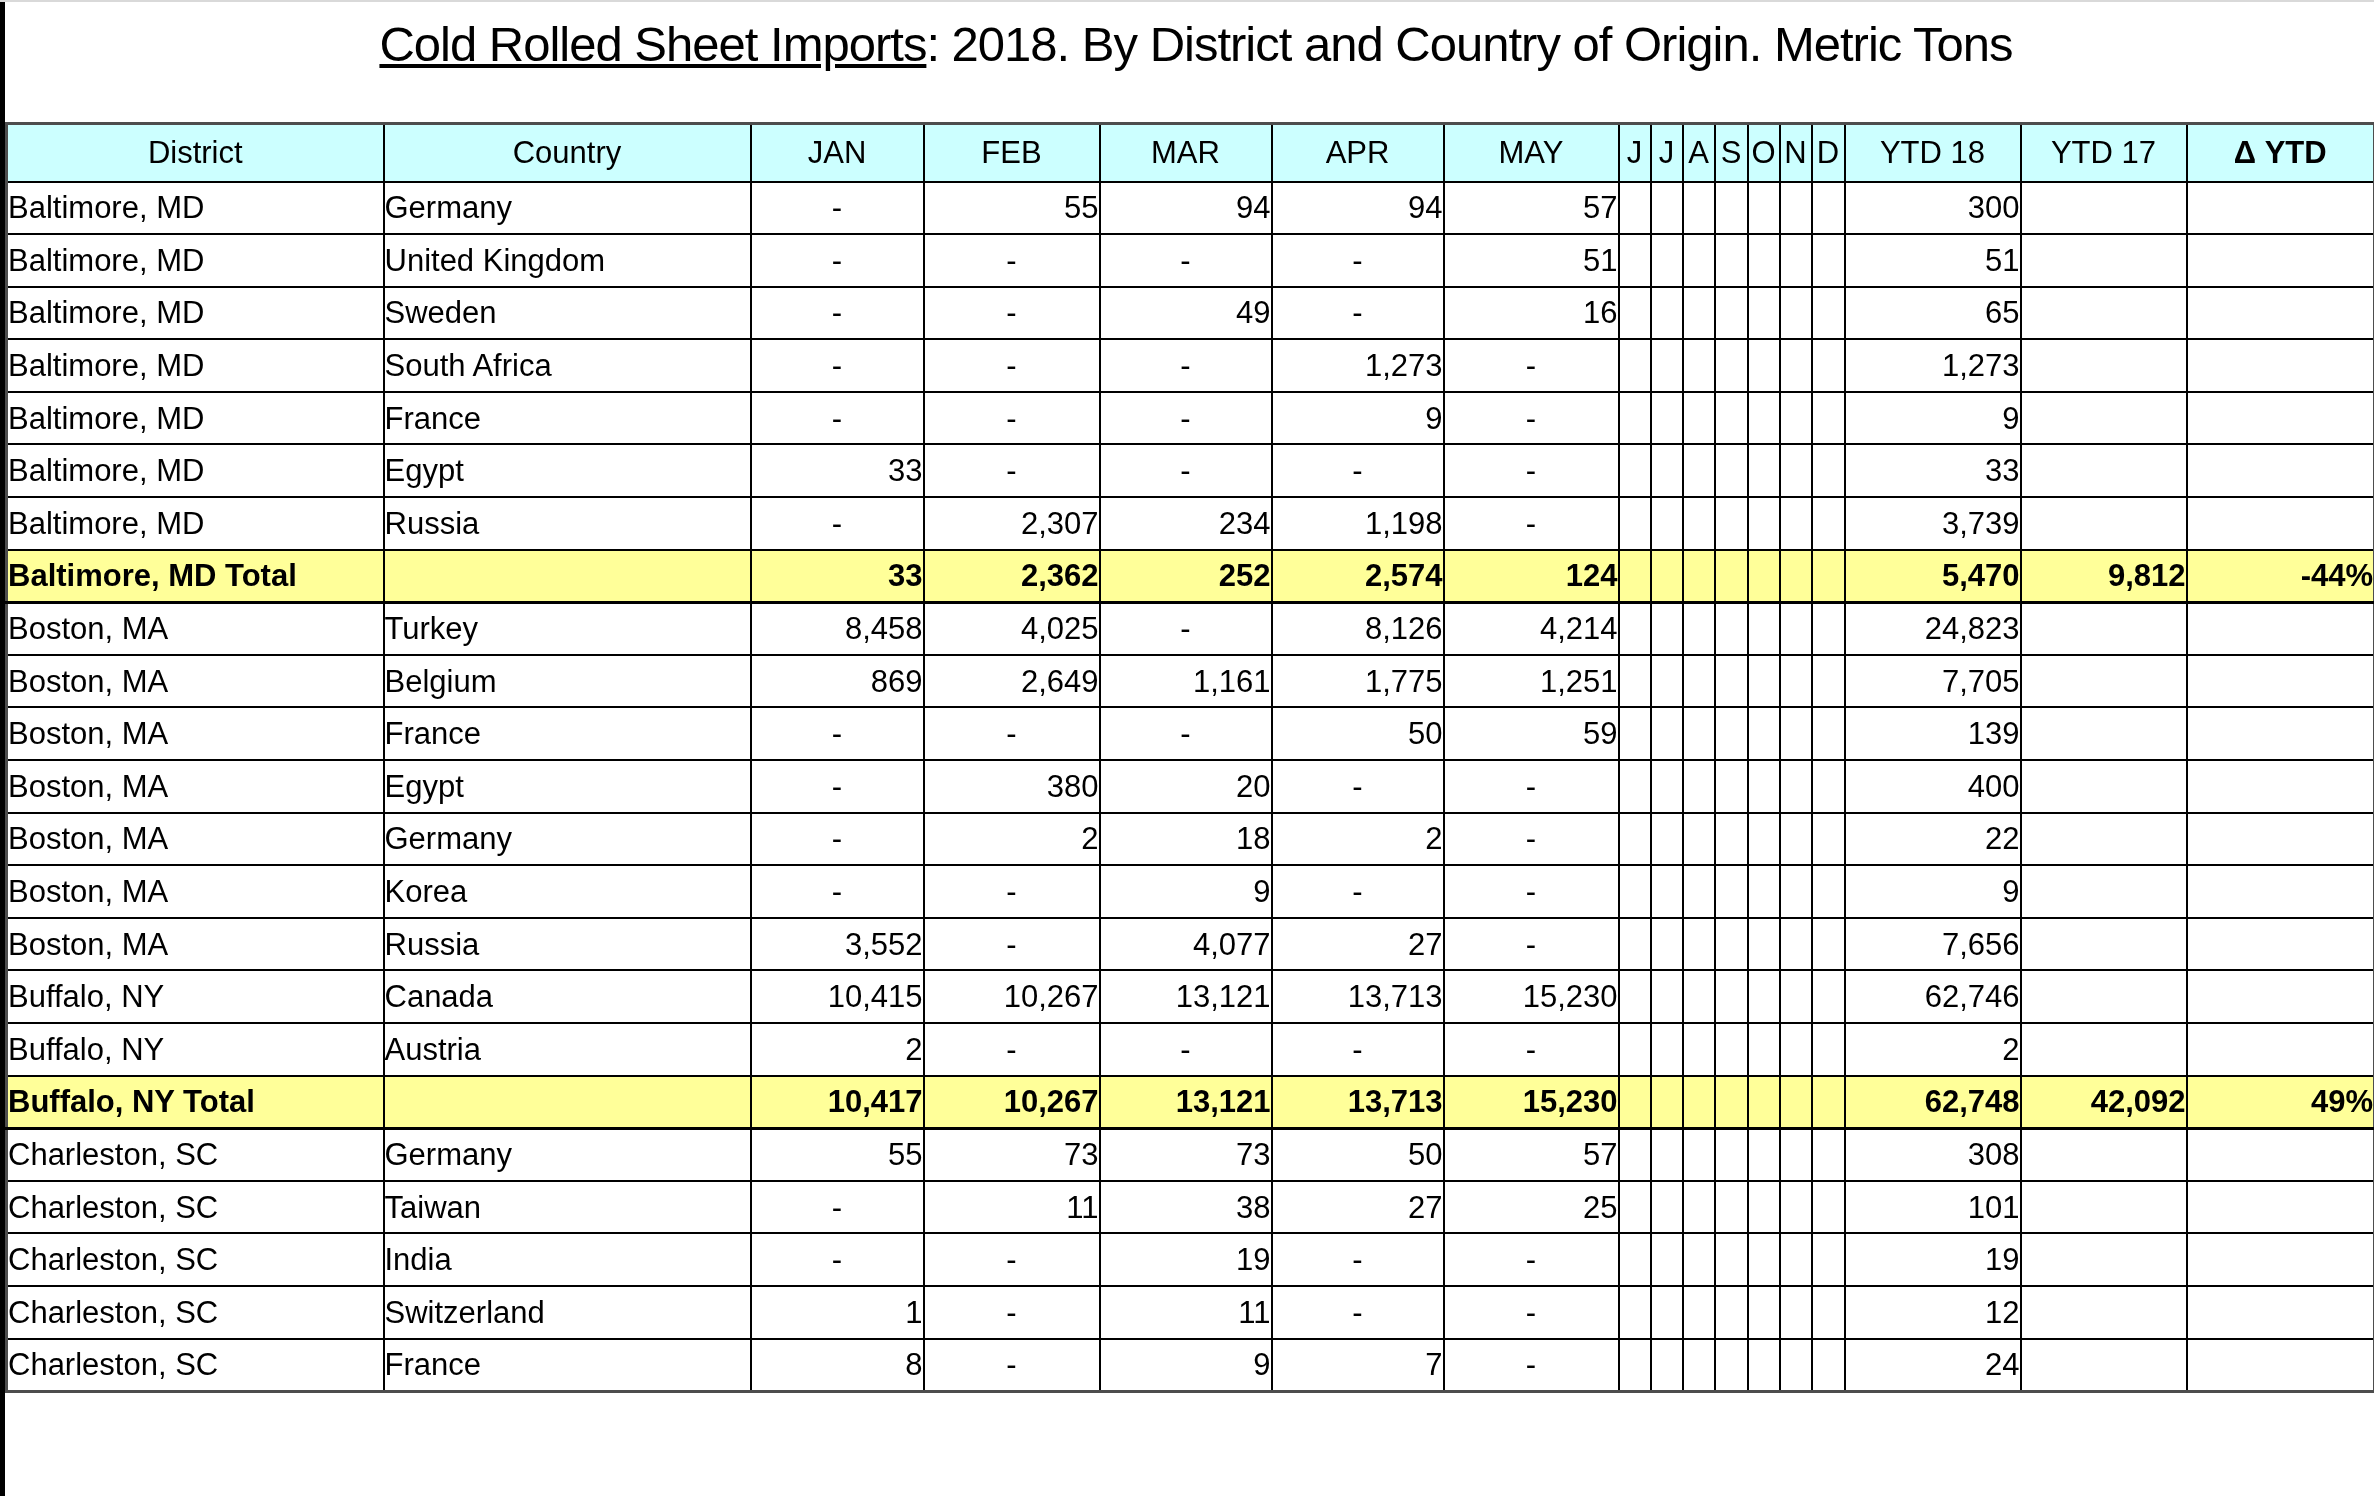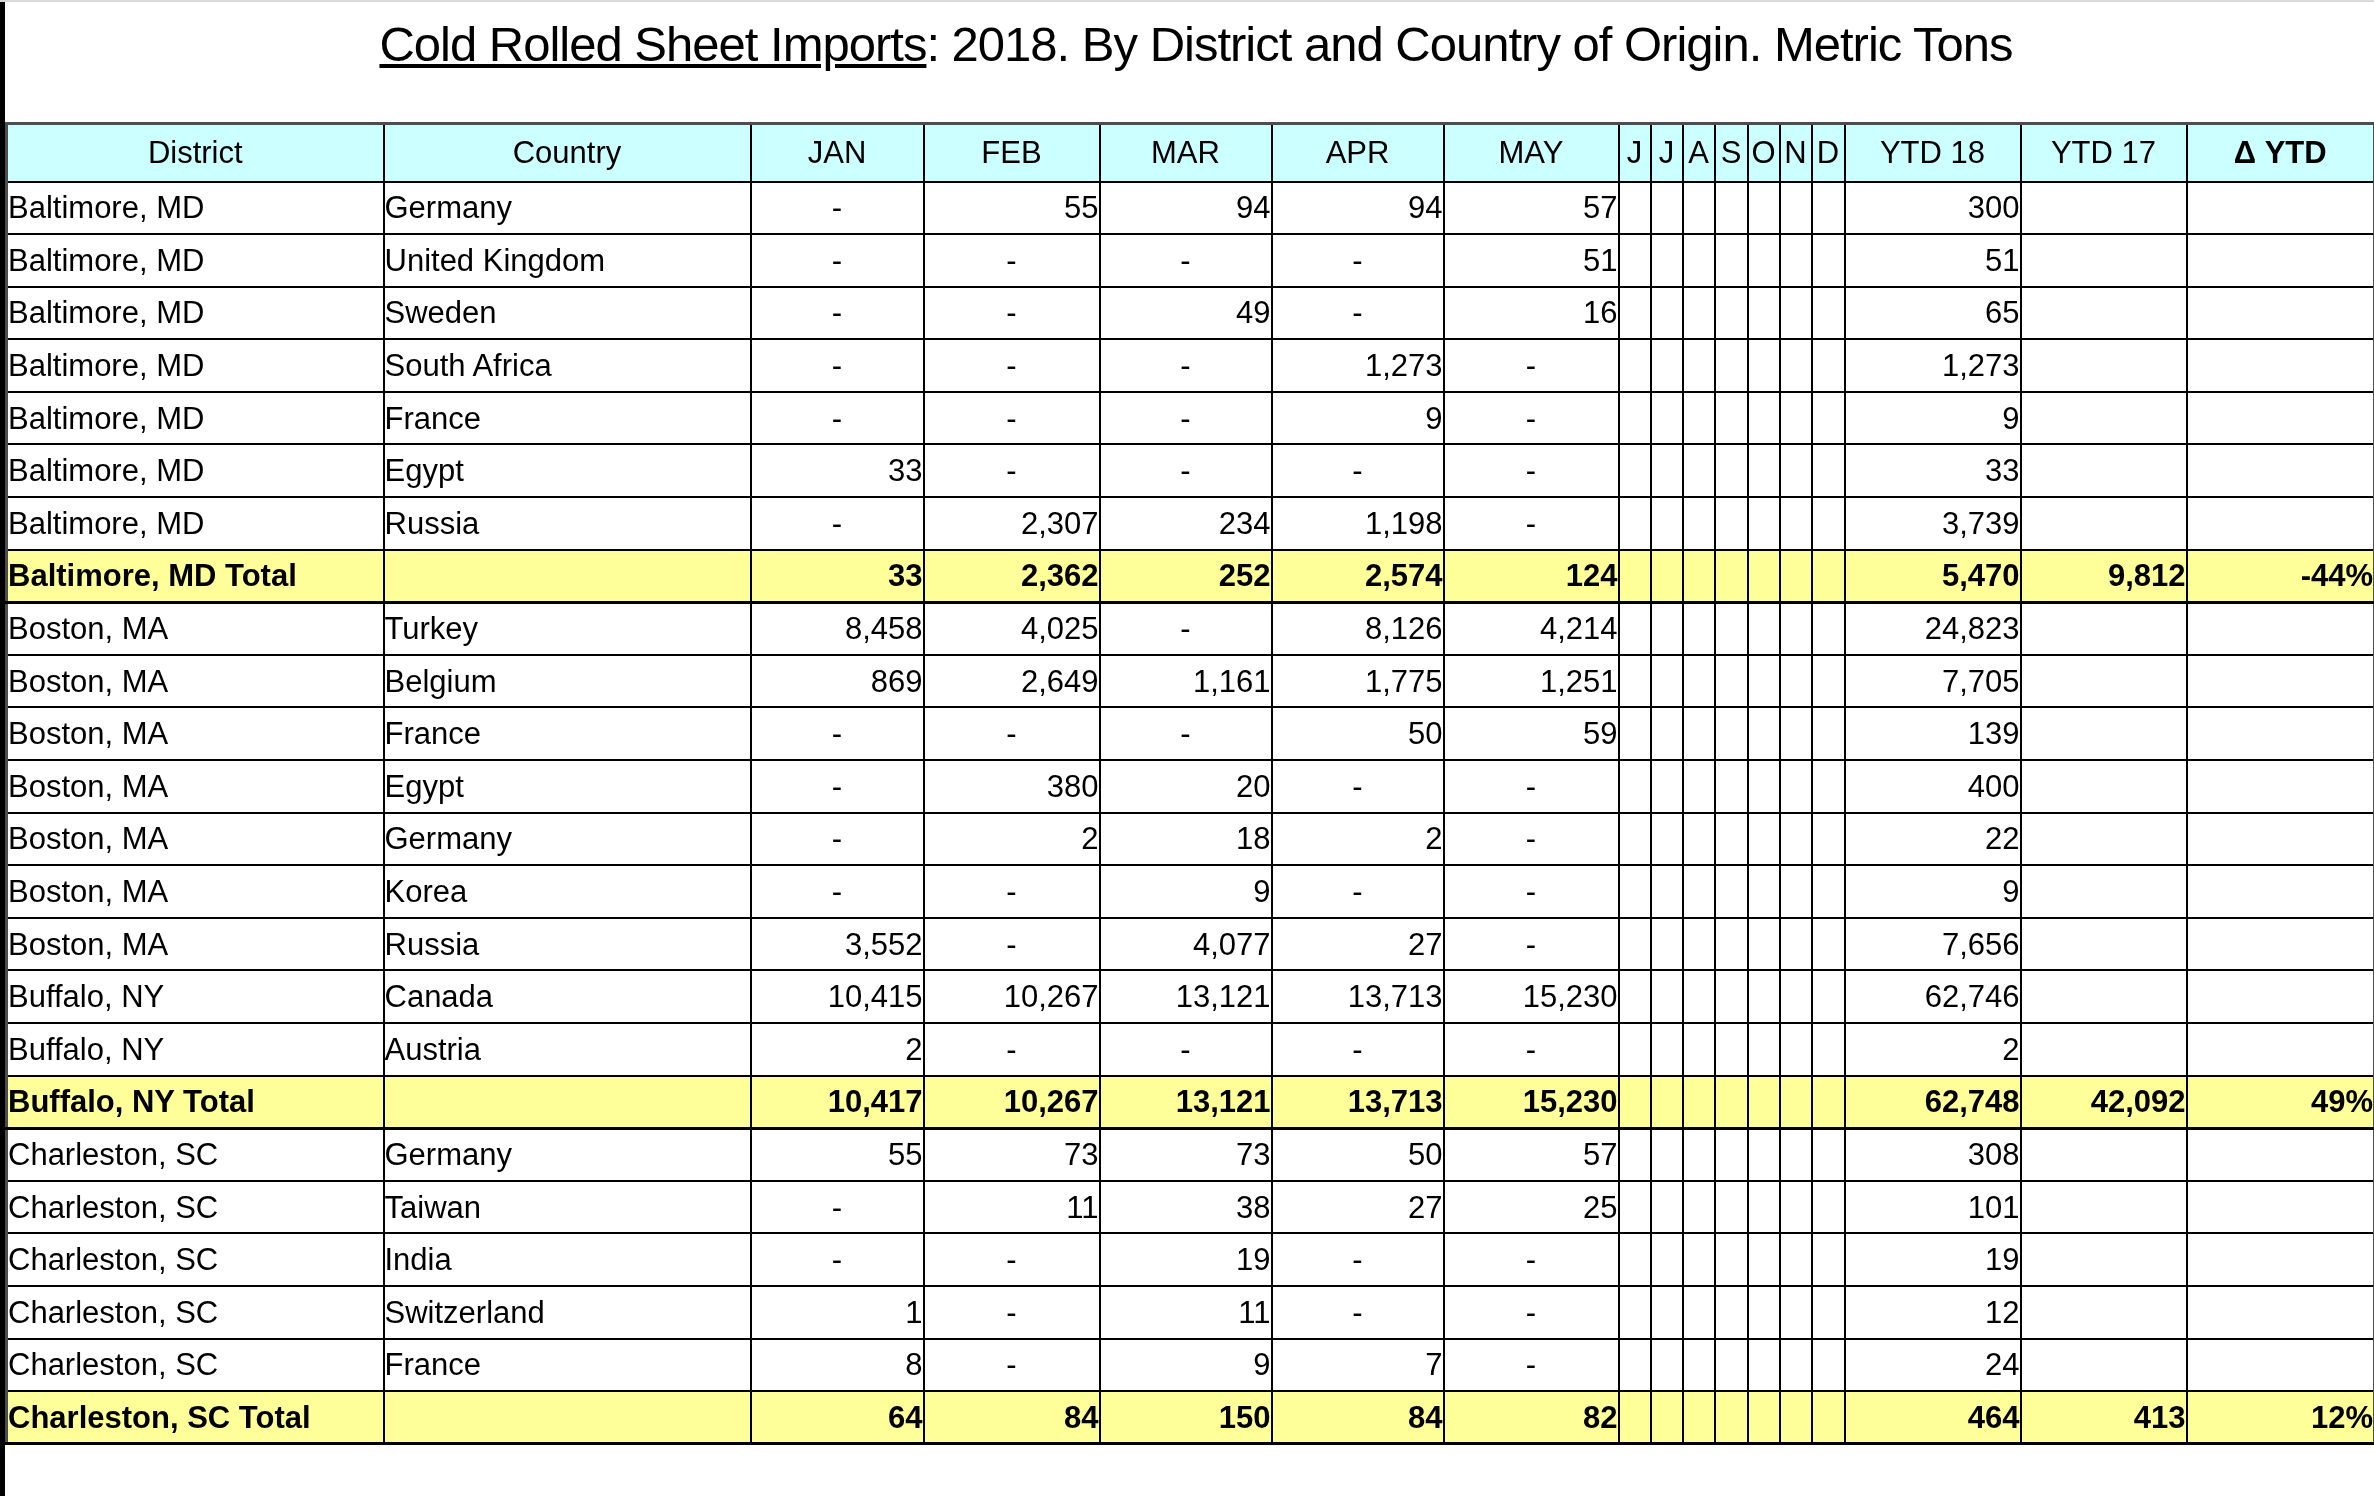--- a/index.html
+++ b/index.html
@@ -544,33 +544,14 @@
         <td class="num mini"></td>
         <td class="num mini"></td>
         <td class="num mini"></td>
         <td class="num mini"></td>
         <td class="num mini"></td>
         <td class="num mini"></td>
         <td class="num group-l">24</td>
         <td class="num"></td>
         <td class="num"></td>
       </tr>
-      <tr class="total">
-        <td class="text">Charleston, SC Total</td>
-        <td class="text"></td>
-        <td class="num group-l">64</td>
-        <td class="num">84</td>
-        <td class="num">150</td>
-        <td class="num">84</td>
-        <td class="num">82</td>
-        <td class="num mini"></td>
-        <td class="num mini"></td>
-        <td class="num mini"></td>
-        <td class="num mini"></td>
-        <td class="num mini"></td>
-        <td class="num mini"></td>
-        <td class="num mini"></td>
-        <td class="num group-l">464</td>
-        <td class="num">413</td>
-        <td class="num">12%</td>
-      </tr>
     </tbody>
 </table>
 
 </body></html>

